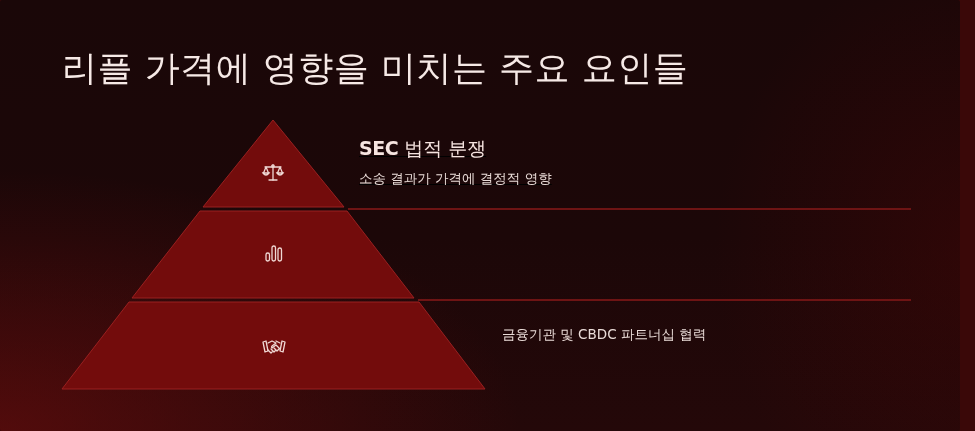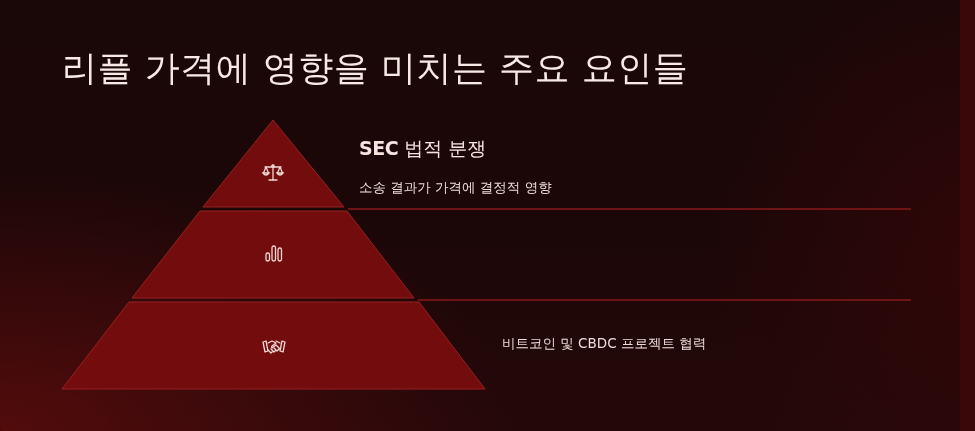--- a/index.html
+++ b/index.html
@@ -8,21 +8,21 @@
     background:
       radial-gradient(ellipse 520px 260px at 0px 431px, rgba(120,14,14,0.55), rgba(120,14,14,0) 100%),
       radial-gradient(ellipse 260px 300px at 975px 250px, rgba(70,6,6,0.45), rgba(70,6,6,0) 100%),
       linear-gradient(180deg,#1a0708 0%,#1c0708 55%,#240809 100%);}
   .title{position:absolute;left:62px;top:44px;font-size:35px;line-height:48px;color:#f6e9e6;letter-spacing:0.5px;white-space:nowrap;font-weight:normal;}
   svg.pyr{position:absolute;left:0;top:0;}
   .divider{position:absolute;height:2px;background:#6e1414;}
   .tier-text{position:absolute;white-space:nowrap;}
   .tier-title{font-size:19px;line-height:26px;color:#f6e4e0;}
   .tier-title .bold{font-family:"DejaVu Sans","Liberation Sans",sans-serif;font-weight:900;letter-spacing:-0.5px;}
-  .tier-sub{font-size:13.5px;line-height:20px;color:#eadcd8;margin-top:16px;}
+  .tier-sub{font-size:13.5px;line-height:20px;color:#eadcd8;margin-top:7px;}
   .icon{position:absolute;width:24px;height:20px;}
 </style>
 </head>
 <body>
 
 <div class="card">
 
   <div class="title">리플 가격에 영향을 미치는 주요 요인들</div>
 
   <svg class="pyr" width="975" height="431">
@@ -58,23 +58,23 @@
       <path d="M23 5 L20 4 L18 14 L21 15 Z"></path>
       <path d="M6 6 L10 4 L14 6 L10 9 Q9 10 10 11 L14 8 L18 12"></path>
       <path d="M18 6 L14 4"></path>
       <path d="M6 13 L9 16 L11 14 M9 12 L12 15 L14 13 M12 11 L15 14 L17 12"></path>
     </g>
   </svg>
 
   <div class="divider" style="left:348px;top:208px;width:563px;"></div>
   <div class="divider" style="left:418px;top:299px;width:493px;"></div>
 
-  <div class="tier-text" style="left:359px;top:135px;">
+  <div class="tier-text" style="left:359px;top:135px;text-decoration:underline;">
     <div class="tier-title"><span class="bold">SEC</span><span> 법적 분쟁</span></div>
     <div class="tier-sub">소송 결과가 가격에 결정적 영향</div>
   </div>
 
 
   <div class="tier-text" style="left:502px;top:317px;">
-    <div class="tier-sub">비트코인 및 CBDC 프로젝트 협력</div>
+    <div class="tier-sub">금융기관 및 CBDC 파트너십 협력</div>
   </div>
 
 </div>
 
 </body></html>

